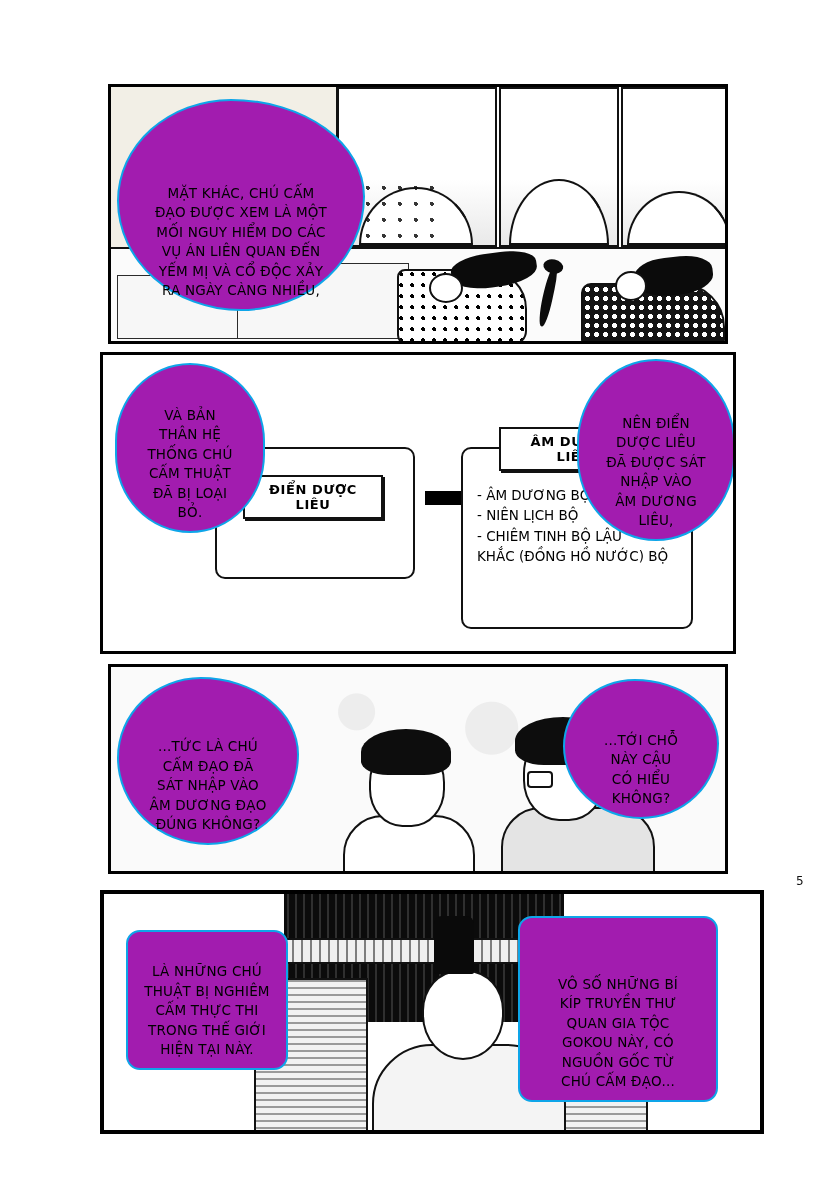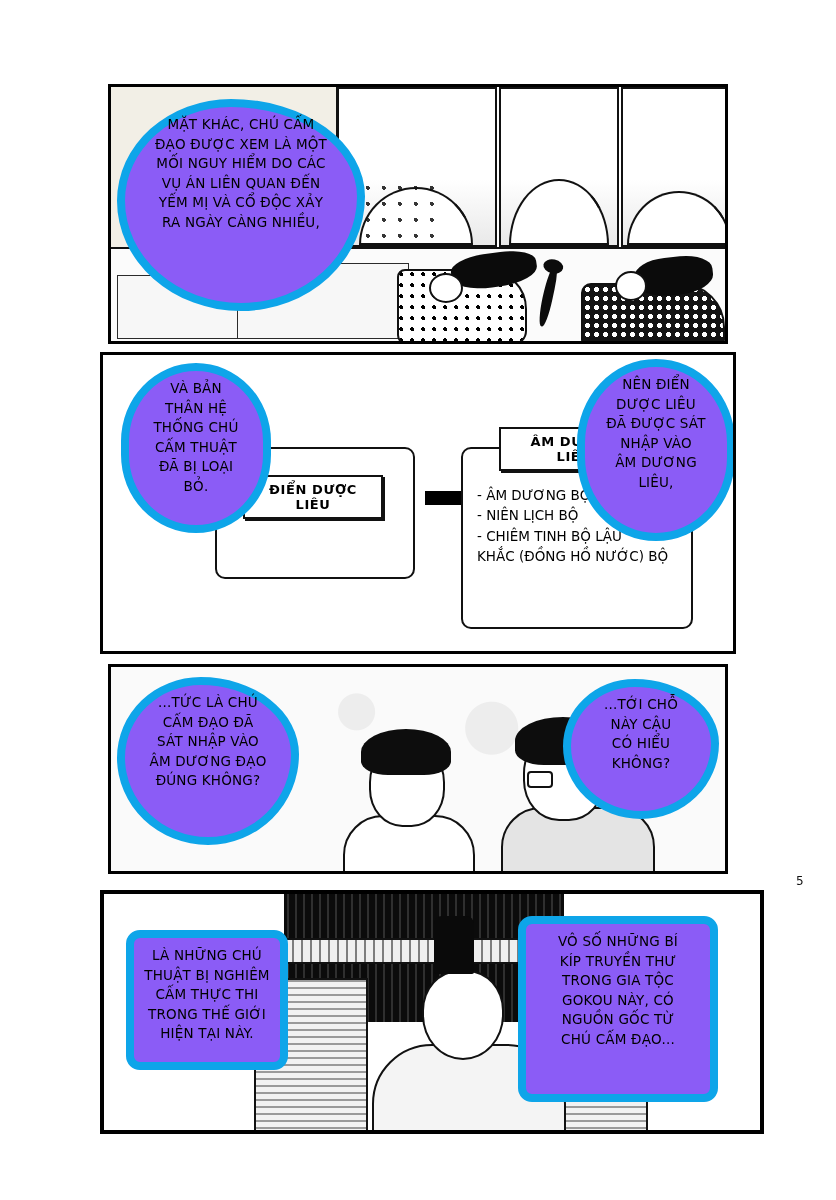--- a/index.html
+++ b/index.html
@@ -28,25 +28,25 @@
     position: absolute;
     border: 3px solid #000;
     background: #ffffff;
     overflow: hidden;
     box-sizing: border-box;
   }
 
   
   .bubble {
     position: absolute;
-    background: #8b5cf6;
-    border: 8px solid #0ea5e9;
+    background: #a21caf;
+    border: 2px solid #0ea5e9;
     box-sizing: border-box;
     display: flex;
-    align-items: flex-start;
+    align-items: flex-end;
     justify-content: center;
     text-align: center;
     line-height: 1.45;
     font-size: 13.5px;
     letter-spacing: .2px;
     padding: 8px 10px;
     z-index: 6;
   }
   .bubble.round   { border-radius: 50% / 46%; }
   .bubble.blob    { border-radius: 46% 54% 50% 50% / 48% 46% 54% 52%; }
@@ -304,21 +304,21 @@
 ĐẠO ĐƯỢC XEM LÀ MỘT
 MỐI NGUY HIỂM DO CÁC
 VỤ ÁN LIÊN QUAN ĐẾN
 YẾM MỊ VÀ CỔ ĐỘC XẢY
 RA NGÀY CÀNG NHIỀU,</span>
     </div>
   </div>
 
   <div class="panel" style="left:100px; top:352px; width:636px; height:302px;">
 
-    <div class="bubble round" style="left:18px; top:8px; width:150px; height:170px;">
+    <div class="bubble round" style="left:12px; top:8px; width:150px; height:170px;">
       <span>VÀ BẢN
 THÂN HỆ
 THỐNG CHÚ
 CẤM THUẬT
 ĐÃ BỊ LOẠI
 BỎ.</span>
     </div>
 
     <div class="bubble round" style="left:474px; top:4px; width:158px; height:182px;">
       <span>NÊN ĐIỂN
@@ -390,20 +390,20 @@
       <span>LÀ NHỮNG CHÚ
 THUẬT BỊ NGHIÊM
 CẤM THỰC THI
 TRONG THẾ GIỚI
 HIỆN TẠI NÀY.</span>
     </div>
 
     <div class="bubble soft" style="left:414px; top:22px; width:200px; height:186px; border-radius:14px;">
       <span>VÔ SỐ NHỮNG BÍ
 KÍP TRUYỀN THƯ
-TRONG GIA TỘC
+QUAN GIA TỘC
 GOKOU NÀY, CÓ
 NGUỒN GỐC TỪ
 CHÚ CẤM ĐẠO...</span>
     </div>
   </div>
 
 </div>
 
 </body></html>

